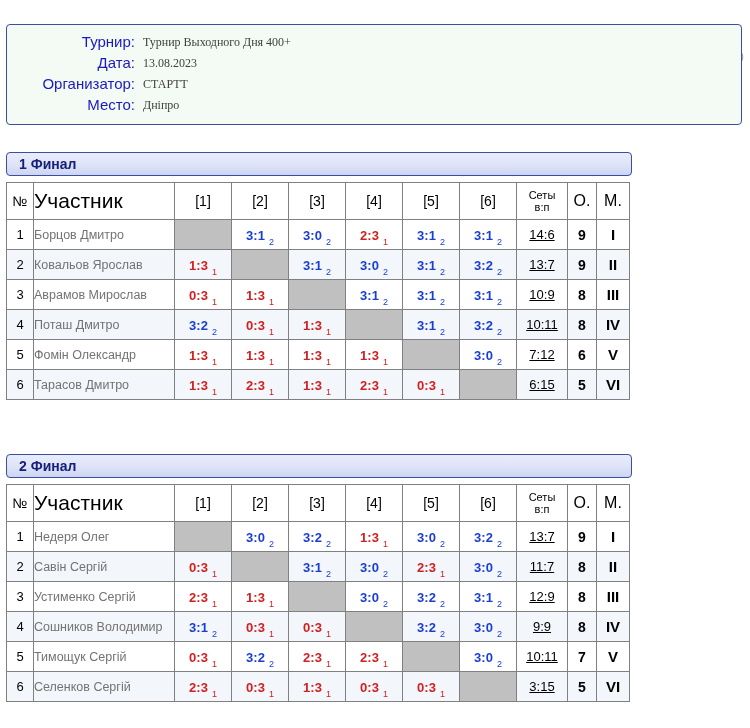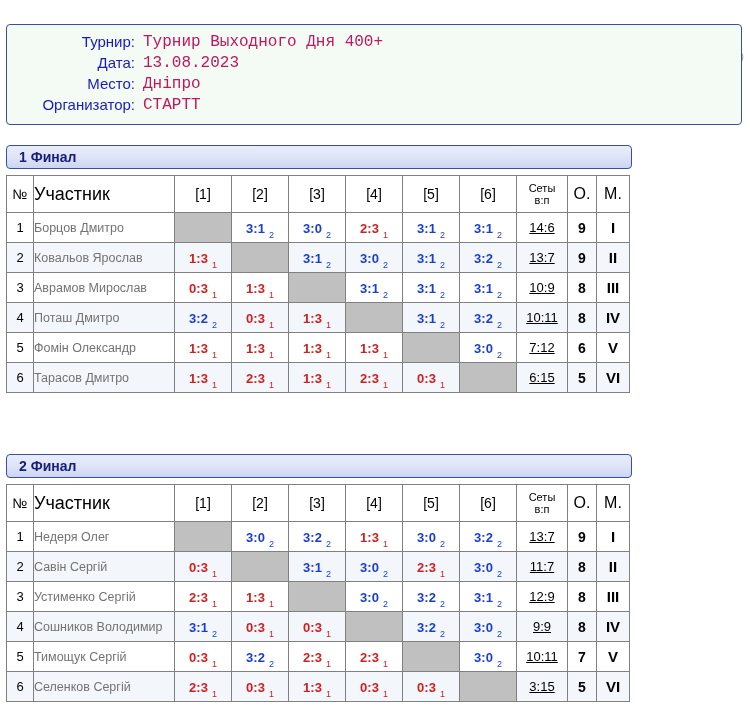--- a/index.html
+++ b/index.html
@@ -44,23 +44,23 @@
   }
   .info-label {
     width: 120px;
     text-align: right;
     padding-right: 8px;
     color: #1a1ac0;
     font-size: 15px;
     font-family: "Liberation Sans", sans-serif;
   }
   .info-value {
-    color: #be185d;
-    font-size: 16px;
-    font-family: Liberation Mono, monospace;
+    color: #404040;
+    font-size: 12px;
+    font-family: Liberation Serif, serif;
   }
   
   .section {
     position: absolute;
     left: 6px;
     width: 736px;
   }
   .title-bar {
     box-sizing: border-box;
     width: 626px;
@@ -90,21 +90,21 @@
     background: #ffffff;
     font-size: 14px;
     font-weight: normal;
     font-family: "Liberation Serif", serif;
     height: 36px;
     vertical-align: middle;
     text-align: center;
     color: #000;
   }
   th.h-num { width: 26px; }
-  th.h-name { width: 140px; text-align: left; padding-left: 10px; font-size: 18px; margin-left: 20px; }
+  th.h-name { width: 140px; text-align: left; padding-left: 10px; font-size: 21px; margin-left: 20px; }
   th.h-col { width: 56px; }
   th.h-sets { width: 50px; font-size: 11px; line-height: 12px; }
   th.h-o { width: 28px; font-size: 16px; font-family: "Liberation Serif", serif; }
   th.h-m { width: 32px; font-size: 16px; font-family: "Liberation Serif", serif; }
 
   td.num {
     width: 26px;
     text-align: center;
     font-size: 13px;
     height: 29px;
@@ -178,30 +178,30 @@
   <div class="info-box">
     <div class="info-row">
       <div class="info-label">Турнир:</div>
       <div class="info-value">Турнир Выходного Дня 400+</div>
     </div>
     <div class="info-row">
       <div class="info-label">Дата:</div>
       <div class="info-value">13.08.2023</div>
     </div>
     <div class="info-row">
+      <div class="info-label">Организатор:</div>
+      <div class="info-value">СТАРТТ</div>
+    </div>
+    <div class="info-row">
       <div class="info-label">Место:</div>
       <div class="info-value">Дніпро</div>
     </div>
-    <div class="info-row">
-      <div class="info-label">Организатор:</div>
-      <div class="info-value">СТАРТТ</div>
-    </div>
   </div>
 
-  <div class="section" id="group-0" style="top:145px;">
+  <div class="section" id="group-0" style="top:152px;">
       <div class="title-bar">1 Финал</div>
       <table class="grid">
         <thead>
           <tr>
             <th class="h h-num">№</th>
             <th class="h h-name">Участник</th>
             <th class="h h-col">[1]</th>
             <th class="h h-col">[2]</th>
             <th class="h h-col">[3]</th>
             <th class="h h-col">[4]</th>

